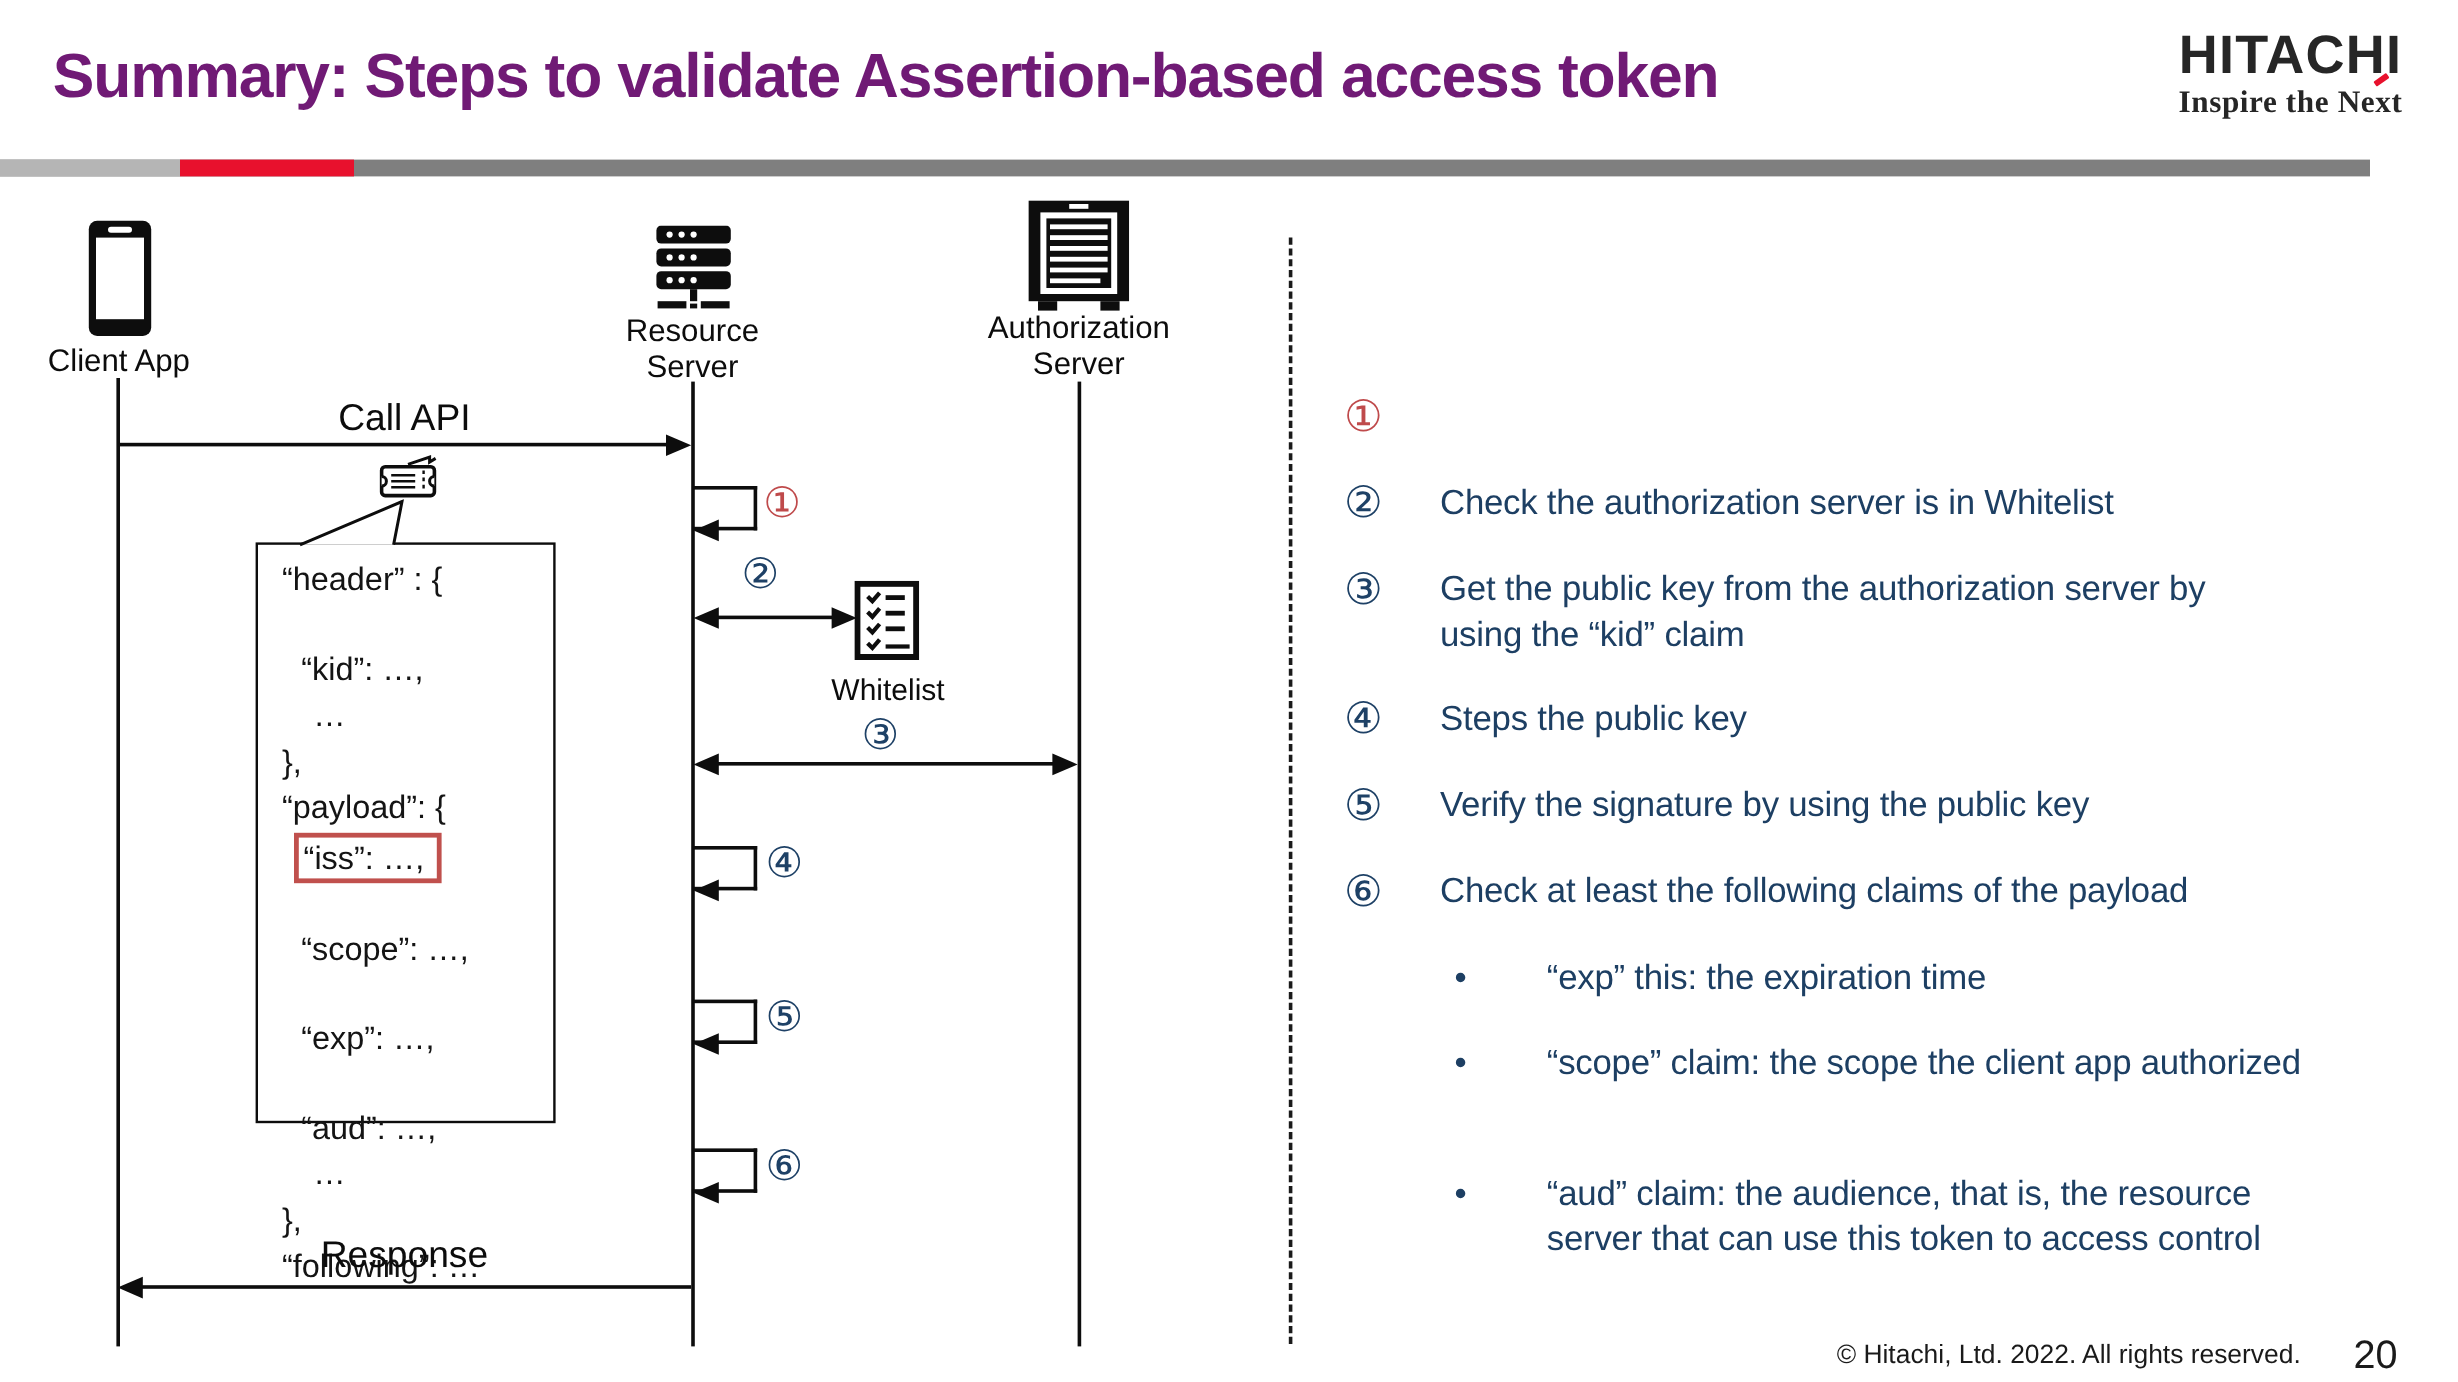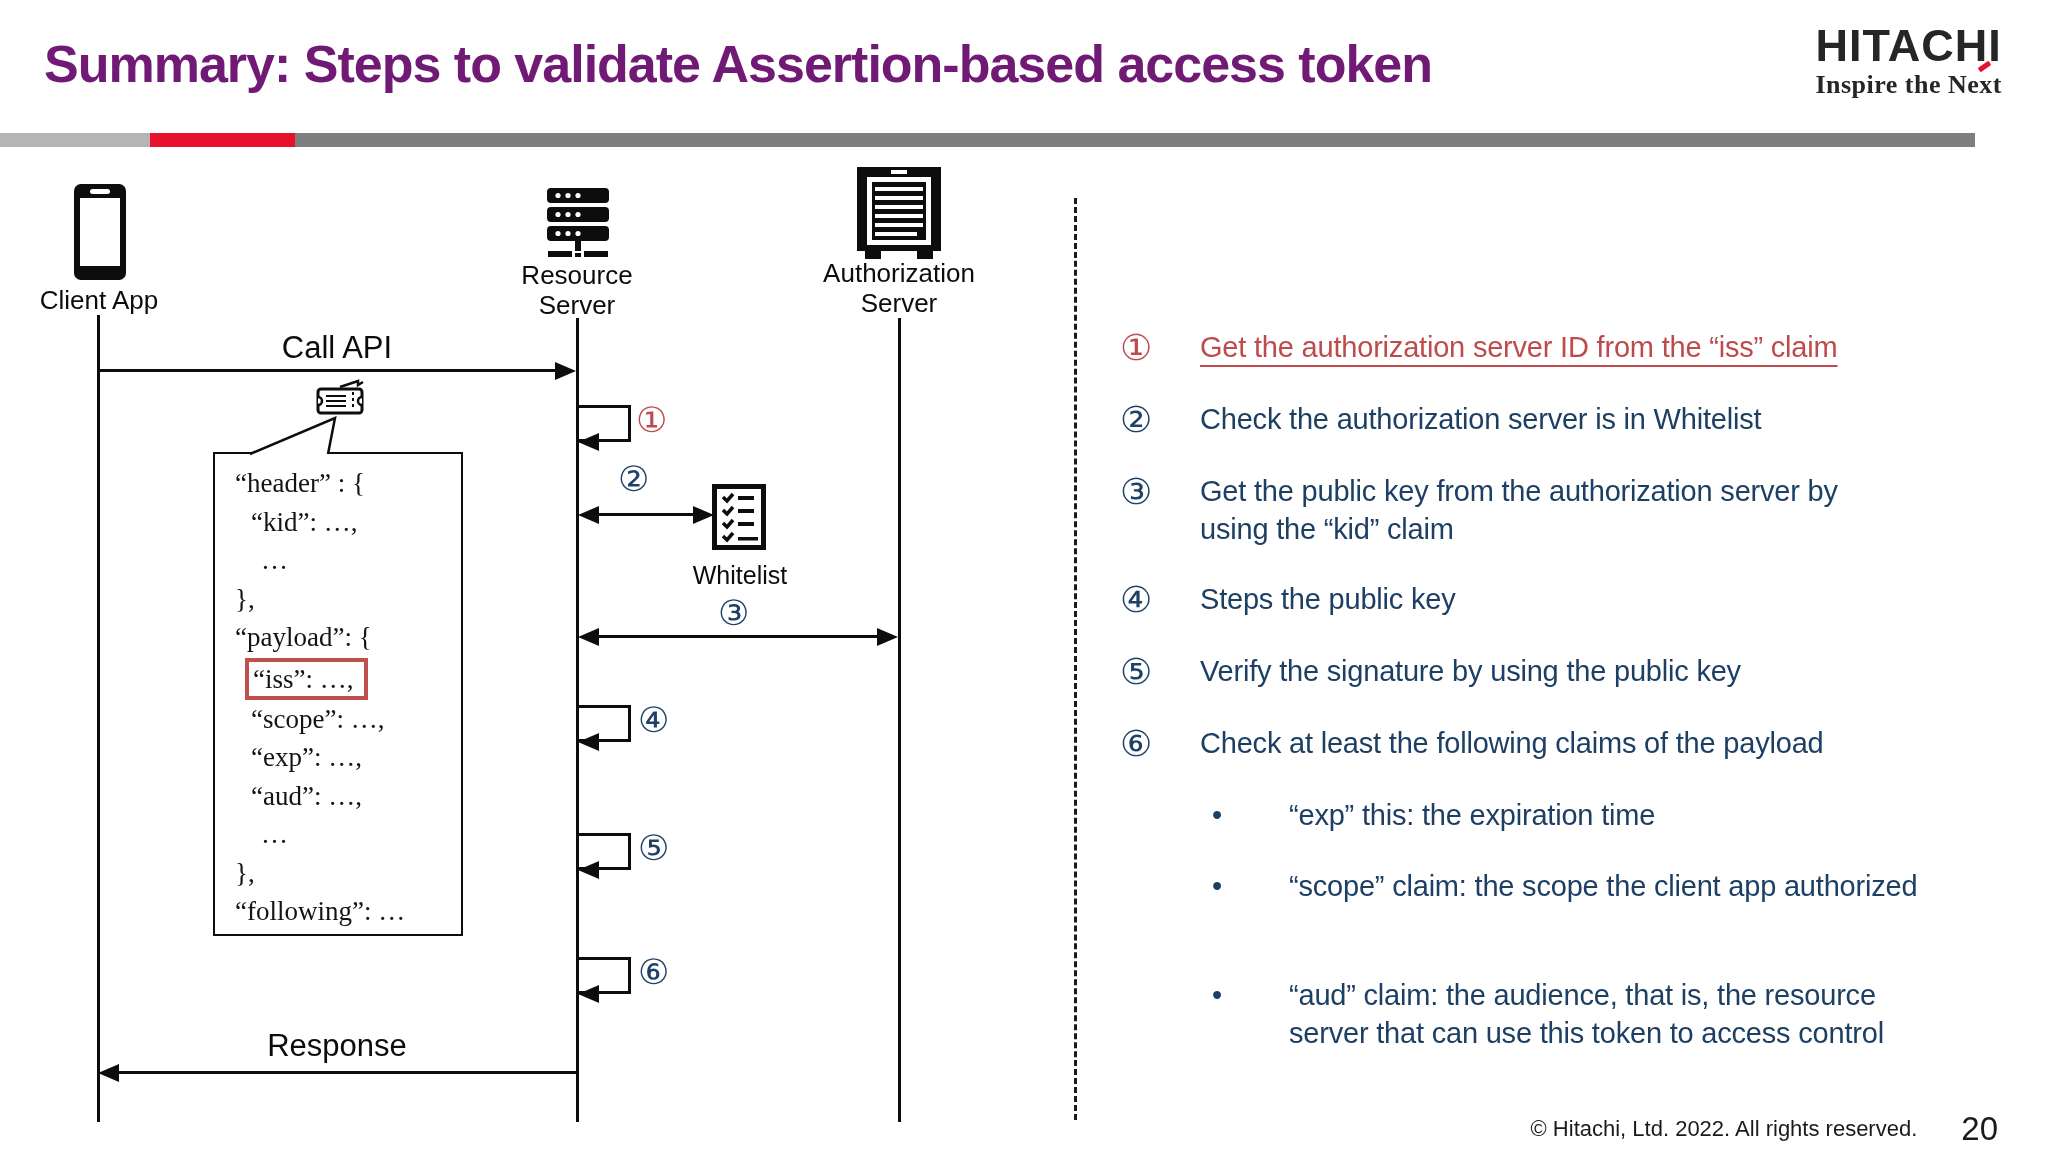--- a/index.html
+++ b/index.html
@@ -32,22 +32,22 @@
   .loop .tri-l{left:1px;bottom:-12px;}
 
   .marker{position:absolute;font-family:"DejaVu Sans", sans-serif;font-size:35px;line-height:35px;}
   .marker.red{color:#bf4a4b;}
   .marker.blue{color:#1e4166;}
 
   .divider{left:1074px;top:198px;height:922px;width:0;border-left:3px dashed #1a1a1a;}
 
   
   .callout{left:213px;top:452px;width:250px;height:484px;border:2px solid #0d0d0d;background:#fff;box-sizing:border-box;padding-top:10px;}
-  .tl{font-size:27px;line-height:38.5px;color:#141414;white-space:pre;padding-left:20px;font-family:Liberation Serif, serif;}
-  .tl.ind1{padding-left:36px;}
+  .tl{font-size:27px;line-height:38.5px;color:#141414;white-space:pre;padding-left:20px;}
+  .tl.ind1{padding-left:36px;margin-top:36px;}
   .tl.ind2{padding-left:46px;}
   .tl.ind-iss{padding-left:30px;}
   .iss-box{display:inline-block;border:4px solid #c0504d;padding:0 10px 0 4px;line-height:34px;margin-top:1px;}
   .tail{left:238px;top:416px;}
 
   
   .step{position:absolute;display:flex;}
   .step-num{font-family:"DejaVu Sans", sans-serif;font-size:36px;line-height:40px;color:#1e4166;width:80px;flex:none;}
   .step-text{font-size:29px;line-height:38px;color:#1d3f63;letter-spacing:-0.2px;width:720px;}
   .step.hl .step-num{color:#bf4a4b;}
@@ -220,21 +220,20 @@
     <span class="tri tri-l"></span>
   </div>
 <div class="marker blue" style="left:638px;top:955px;">⑥</div>
 
 <div class="abs msg-label" style="left:187px;top:1028px;width:300px;">Response</div>
 <div class="hline" style="left:118px;top:1071px;width:458px;"></div>
 <div class="tri tri-l" style="left:98px;top:1064px;"></div>
 
 <div class="step hl" style="left:1120px;top:328px;">
   <span class="step-num">①</span>
-  <span class="step-text">Get the authorization server ID from the “iss” claim</span>
 </div>
 <div class="step" style="left:1120px;top:400px;">
   <span class="step-num">②</span>
   <span class="step-text">Check the authorization server is in Whitelist</span>
 </div>
 <div class="step" style="left:1120px;top:472px;">
   <span class="step-num">③</span>
   <span class="step-text" style="width:700px;">Get the public key from the authorization server by using the “kid” claim</span>
 </div>
 <div class="step" style="left:1120px;top:580px;">

